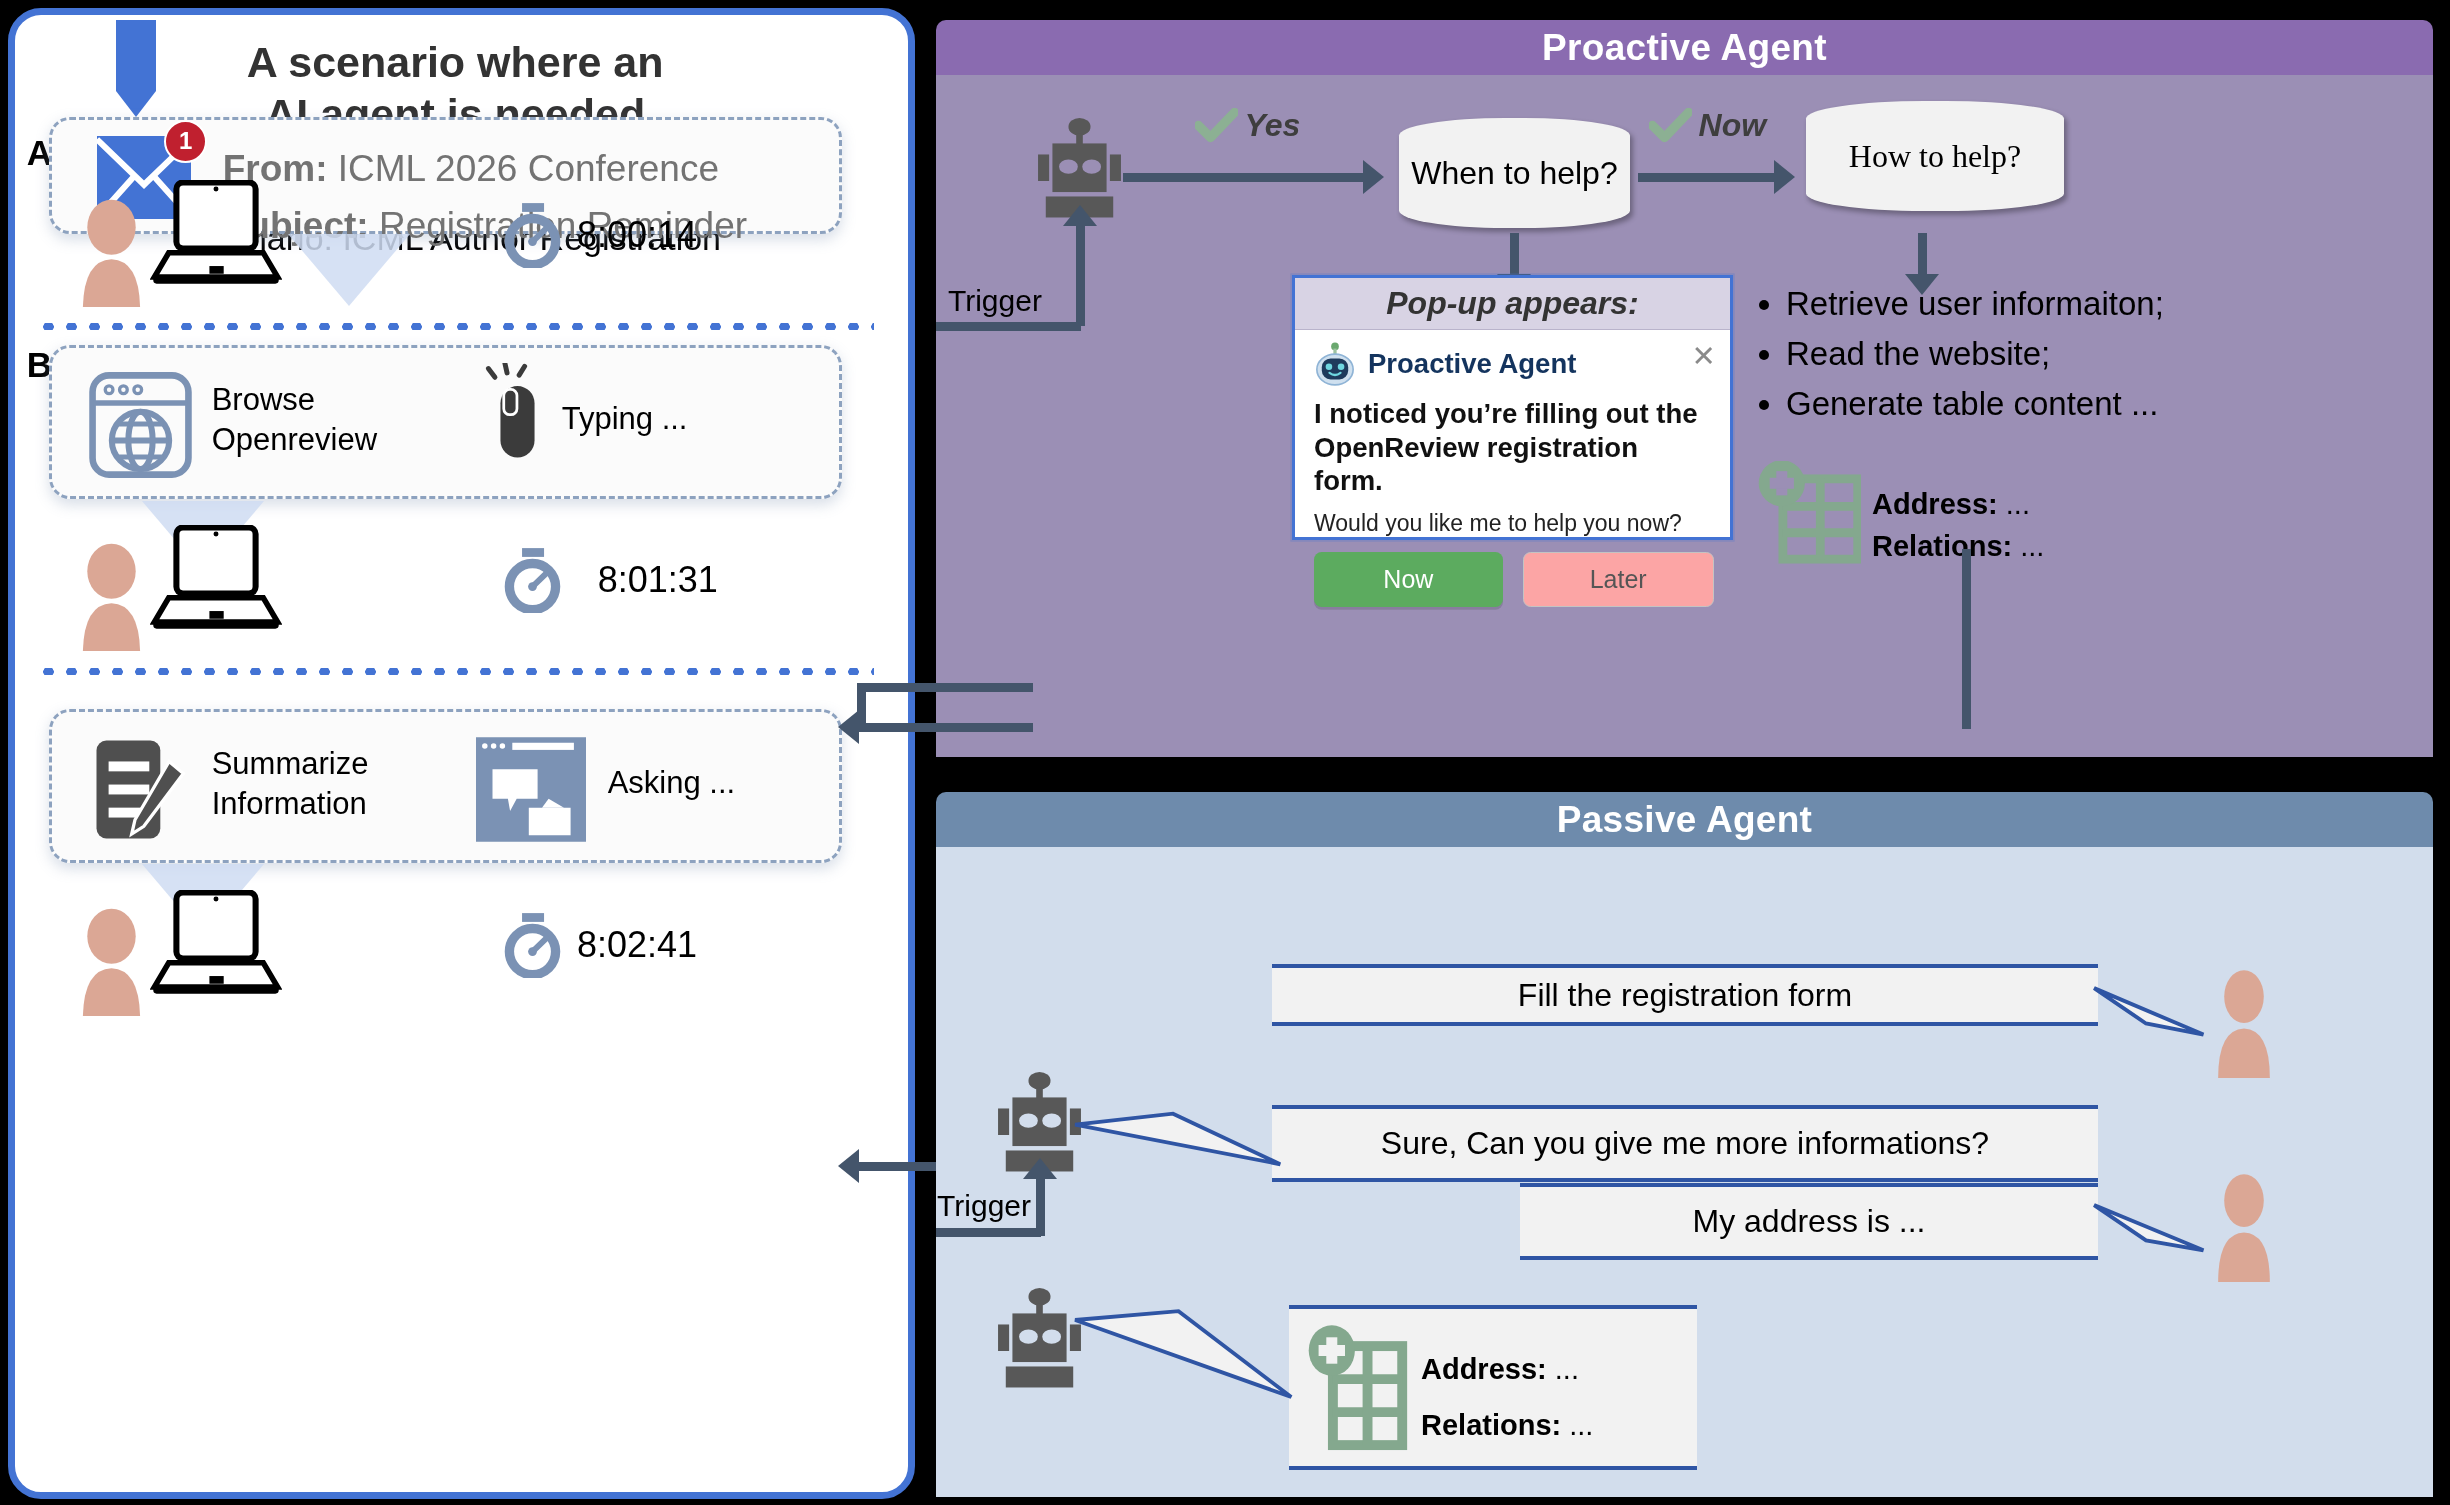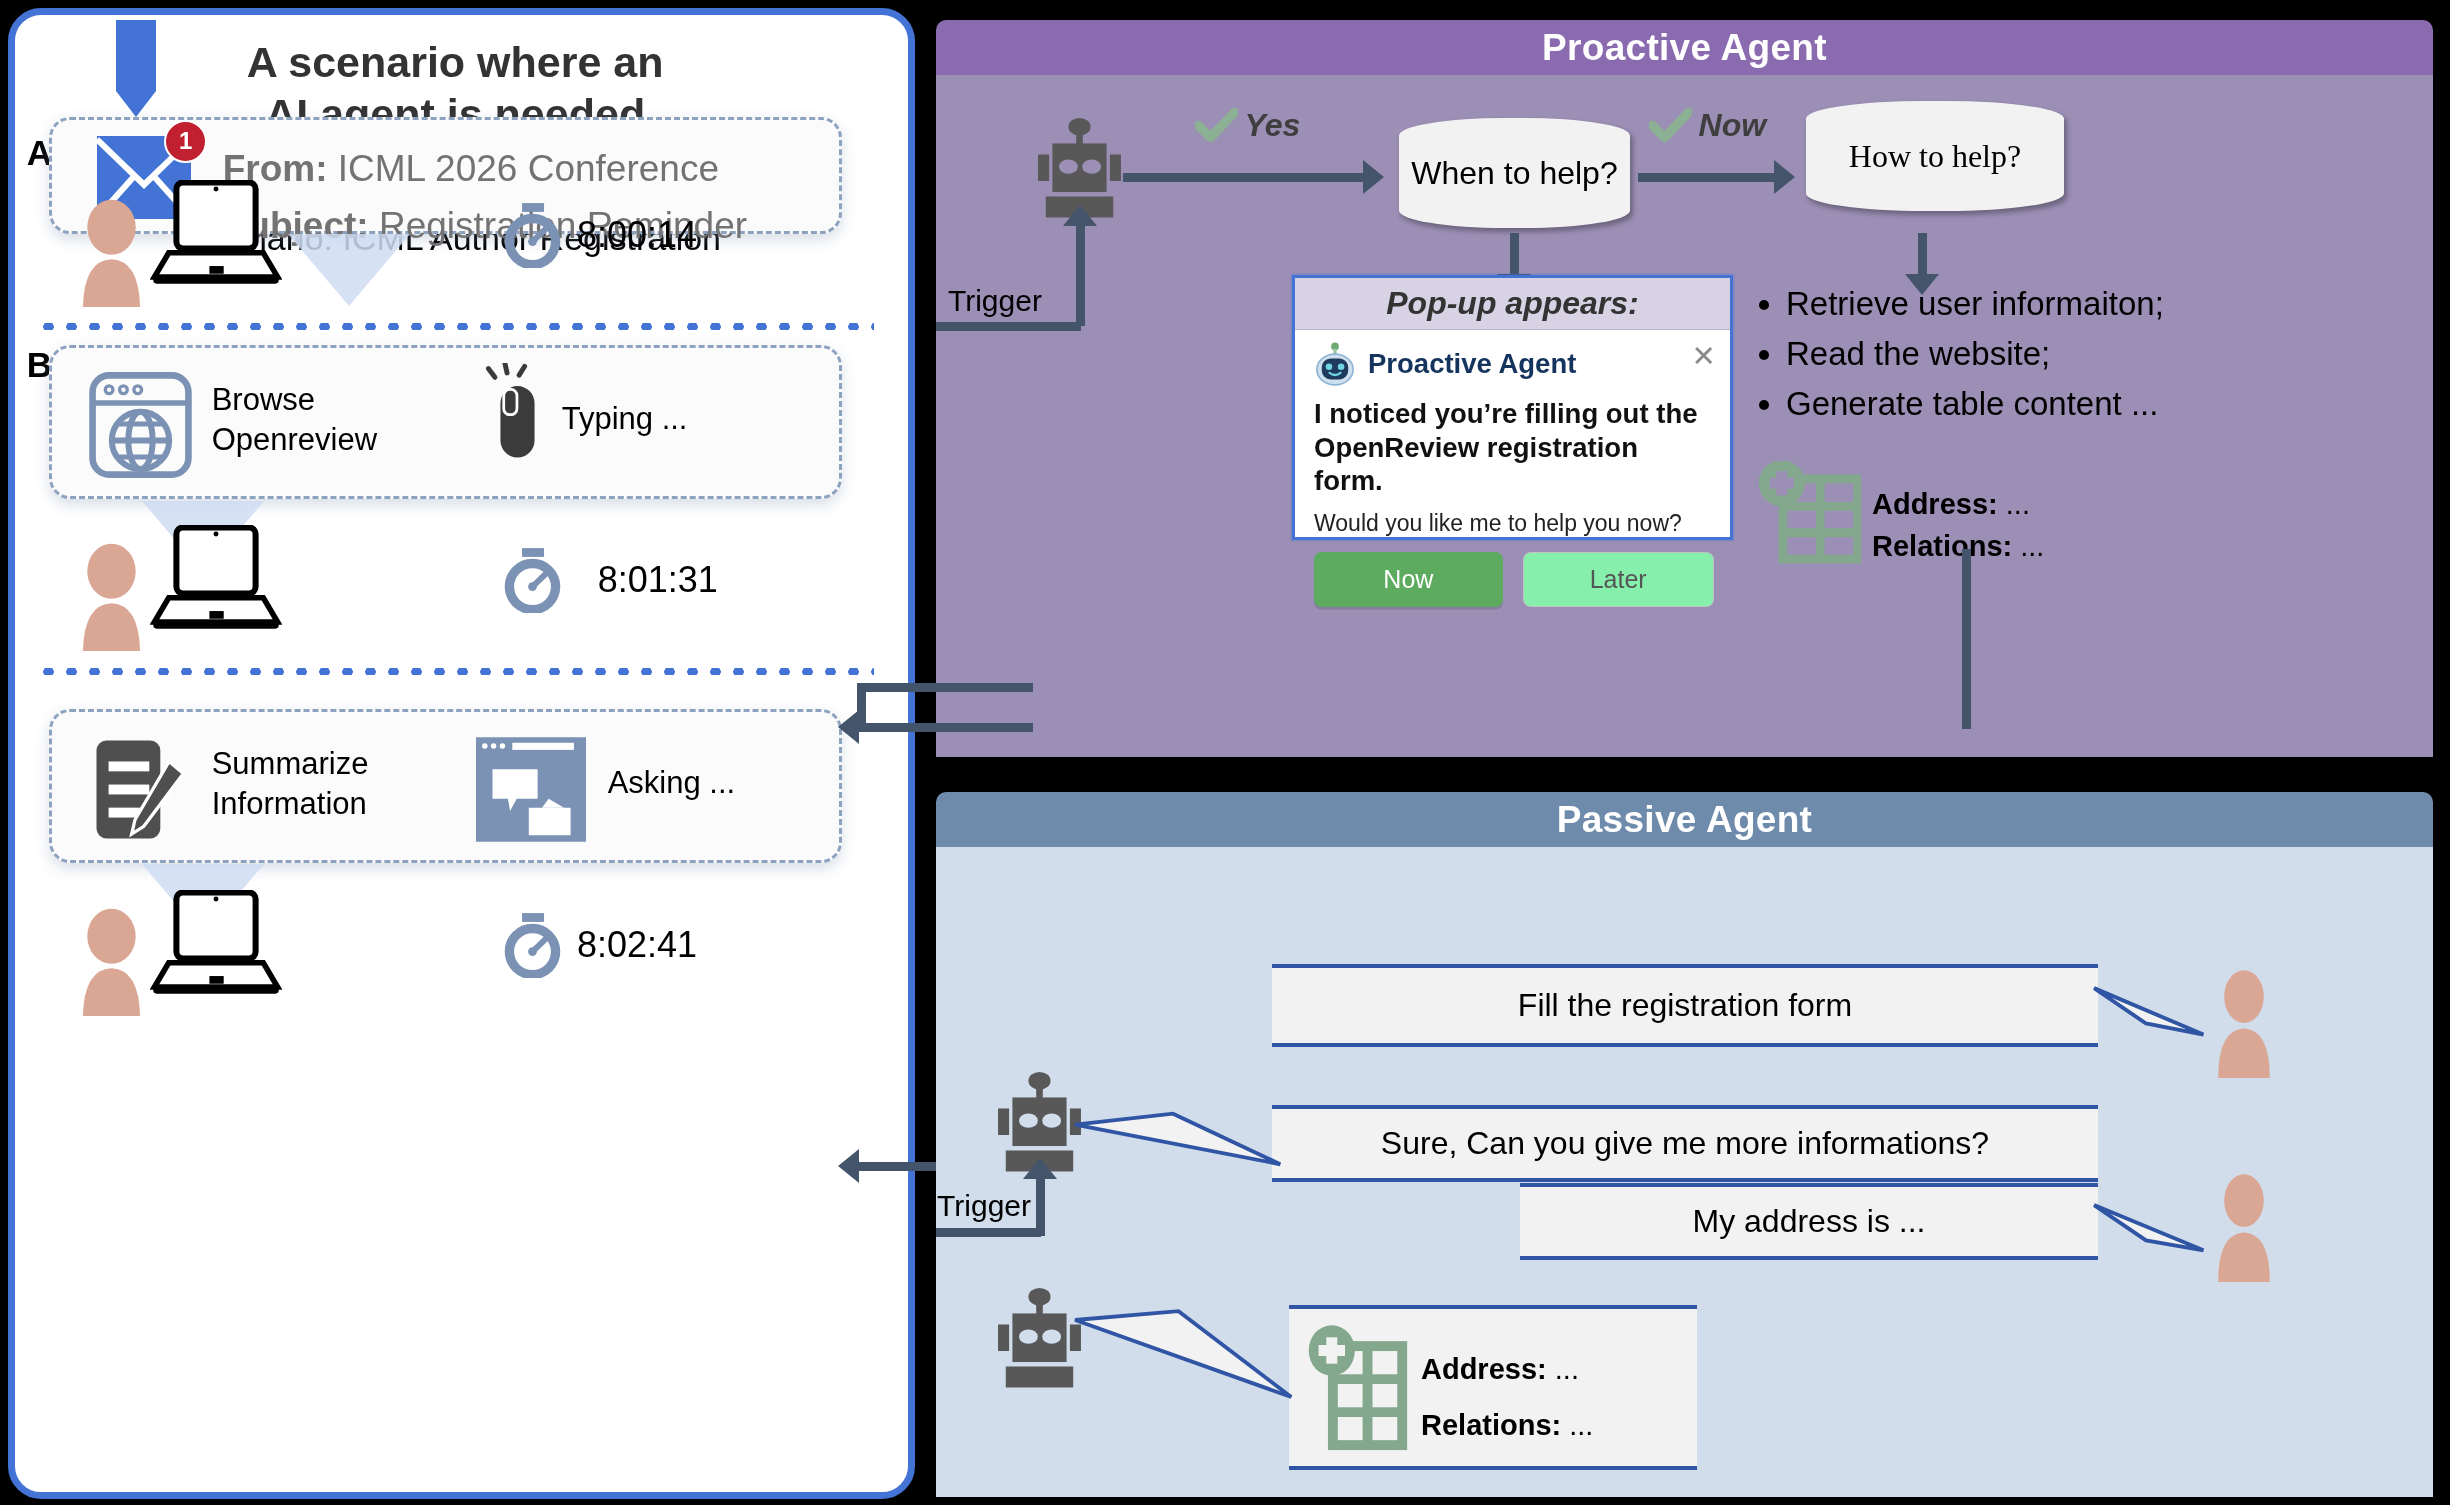--- a/index.html
+++ b/index.html
@@ -155,21 +155,21 @@
   .popup-title{ font-size:27.5px; font-weight:bold; color:#14345e; }
   .popup-x{ position:absolute; right:14.3px; top:8.8px; font-size:29px; color:#8a8a8a; cursor:pointer;}
   .popup-main{ font-size:27.5px; font-weight:bold; color:#111; line-height:1.22; margin-top:11px; }
   .popup-sub{ font-size:23px; color:#222; margin-top:12px; }
   .popup-btns{ display:flex; gap:20px; margin-top:15.4px; }
   .btn{
     flex:1; height:55px; border-radius:7.7px; display:flex;align-items:center;justify-content:center;
     font-size:25px; cursor:pointer;
   }
   .btn-now{ background:#5cab5f; color:#fff; box-shadow:0 2.8px 0 rgba(0,0,0,.12); }
-  .btn-later{ background:#86efac; color:#555; border:1.1px solid #c3c3c3; }
+  .btn-later{ background:#fca5a5; color:#555; border:1.1px solid #c3c3c3; }
 
   .bullets{ position:absolute; font-size:33px; color:#000; line-height:1.52; }
   .bullets li{ margin-left:35px; }
 
   .kv{ position:absolute; font-size:29px; line-height:1.45; }
   .kv b{ font-weight:bold; }
 
   
   .bubble{
     position:absolute; background:#f2f2f2;
@@ -473,21 +473,21 @@
   <div class="panel passive">
     <div class="panel-hd">Passive Agent</div>
     <div class="panel-bd">
 
       <div style="position:absolute; left:1272px; top:121px;">
         <svg width="72" height="110" viewBox="0 0 130 200">
           <ellipse cx="65" cy="52" rx="36" ry="48" fill="#dba795"></ellipse>
           <path d="M18,200 Q18,112 65,110 Q112,112 112,200 Z" fill="#dba795"></path>
         </svg>
       </div>
-      <div class="bubble" style="left:336px; top:117px; width:826px; height:83px;">Fill the registration form</div>
+      <div class="bubble" style="left:336px; top:117px; width:826px; height:62px;">Fill the registration form</div>
       <svg style="position:absolute; left:1157px; top:130px;" width="127" height="72" viewBox="0 0 230 130">
         <path d="M2,20 L200,104 L96,84 Z" fill="#f2f2f2" stroke="#2f55a4" stroke-width="7"></path>
       </svg>
 
       <div style="position:absolute; left:62px; top:225px;">
         <svg width="83" height="105" viewBox="0 0 150 190">
           <ellipse cx="75" cy="16" rx="20" ry="16" fill="#585858"></ellipse>
           <rect x="69" y="28" width="12" height="22" fill="#585858"></rect>
           <rect x="26" y="46" width="98" height="88" fill="#585858"></rect>
           <rect x="0" y="66" width="20" height="48" fill="#585858"></rect>

